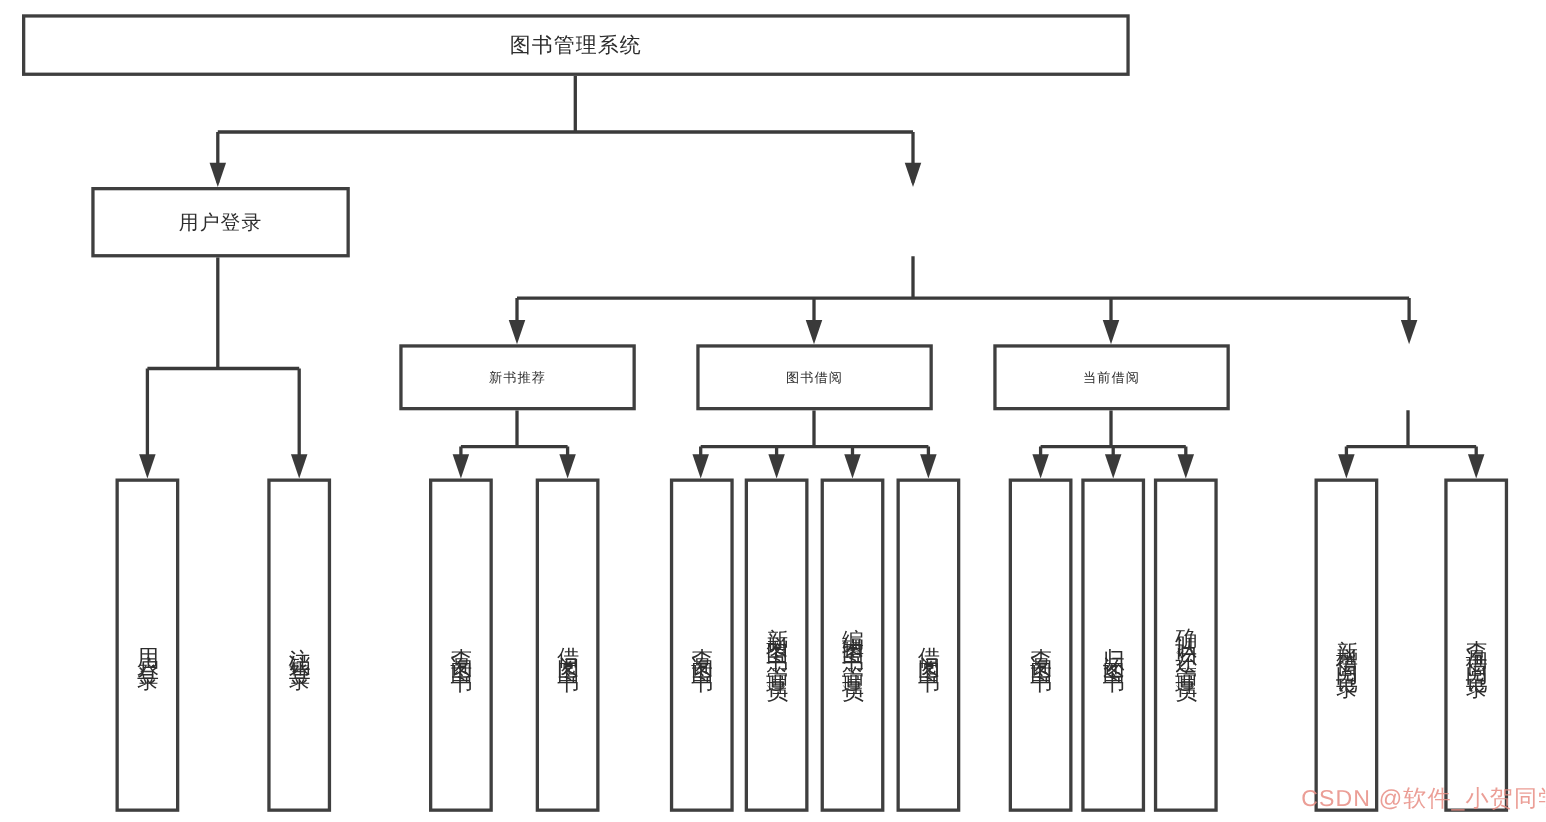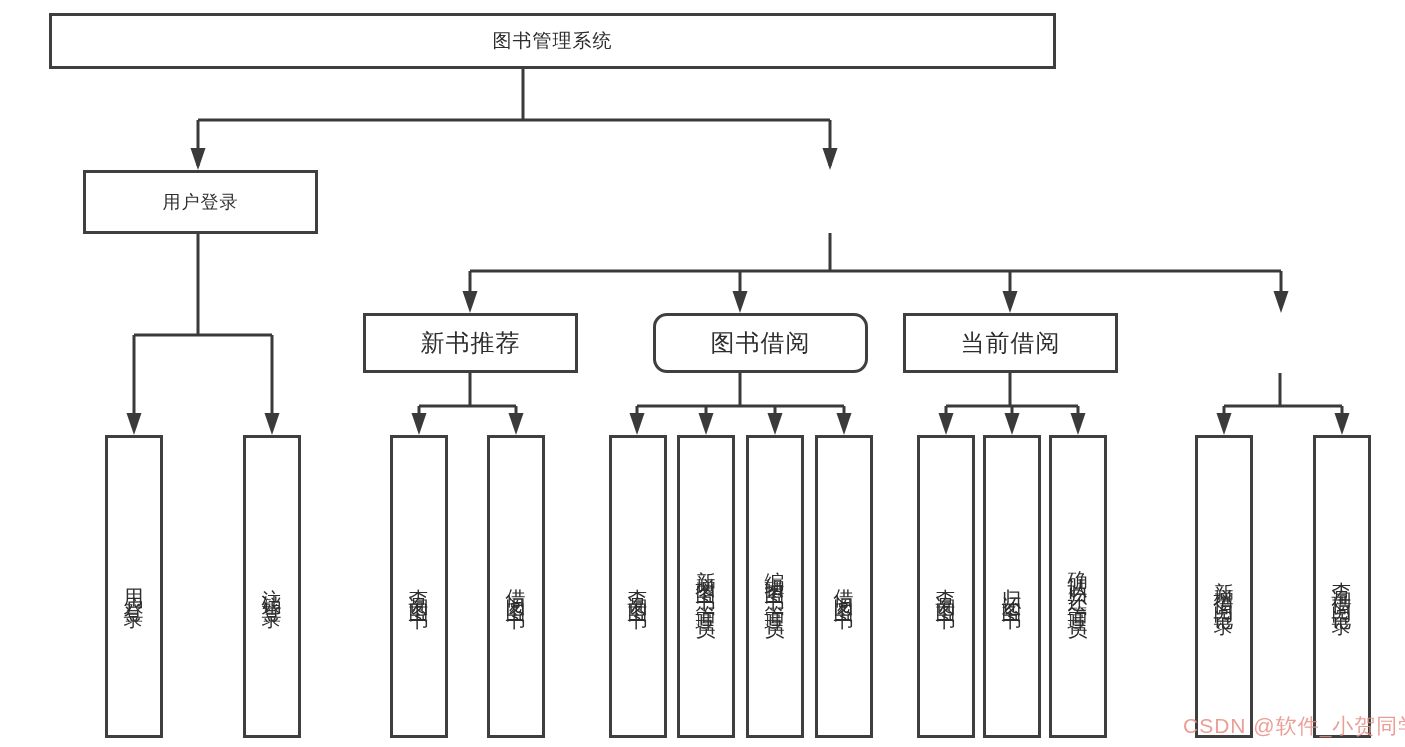--- a/index.html
+++ b/index.html
@@ -25,27 +25,27 @@
   .box {
     position: absolute;
     box-sizing: border-box;
     background: #ffffff;
     border: 3px solid #3f3f3f;
     display: flex;
     align-items: center;
     justify-content: center;
     text-align: center;
   }
-  .box.root-box   { left: 20px;  top: 13px;  width: 1007px; height: 56px; font-size: 19px; letter-spacing: 1px; margin-left: 29px; }
+  .box.root-box   { left: 20px;  top: 13px;  width: 1007px; height: 56px; font-size: 19px; letter-spacing: 1px; }
   .box.h-box      { height: 64px; font-size: 18px; letter-spacing: 1px; }
   .box.l2-user    { left: 83px;  top: 170px; width: 235px; }
   .box.l2-book    { left: 712px; top: 170px; width: 235px; }
-  .box.l3         { top: 313px; width: 215px; height: 60px; font-size: 24px; letter-spacing: 1px; }
+  .box.l3         { top: 313px; width: 215px; height: 60px; font-size: 12px; letter-spacing: 1px; }
   .box.l3-a { left: 363px; }
-  .box.l3-b { left: 653px; border-radius: 14px; }
+  .box.l3-b { left: 633px; }
   .box.l3-c { left: 903px; }
   .box.l3-d { left: 1173px; }
   .box.vbox {
     top: 435px;
     width: 58px;
     height: 303px;
   }
   .box.vbox .vtext {
     writing-mode: vertical-rl;
     text-orientation: upright;

